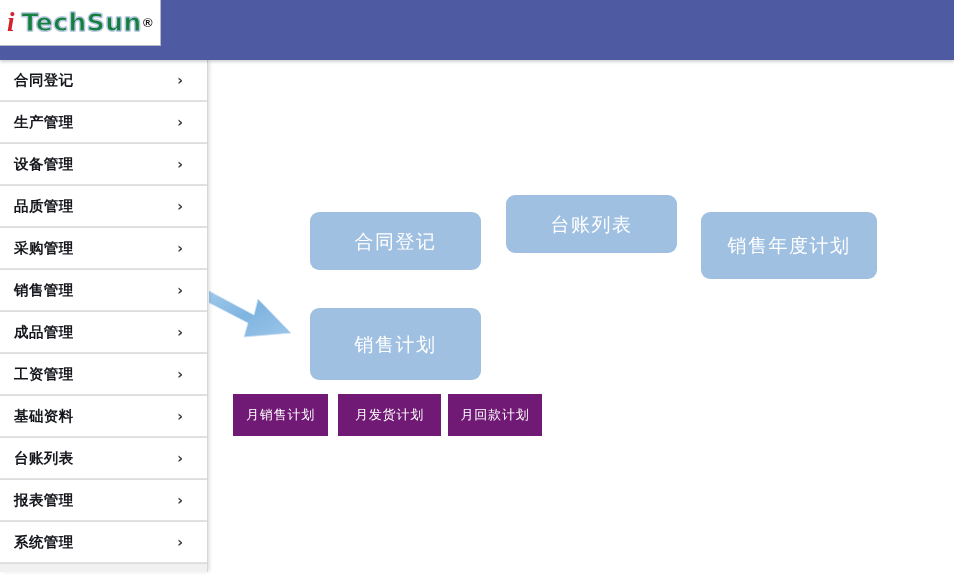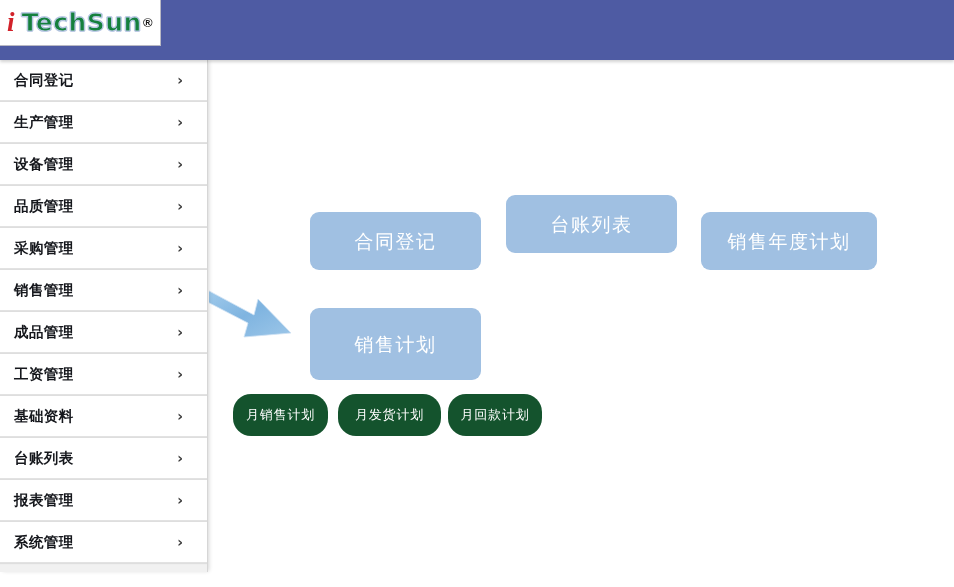--- a/index.html
+++ b/index.html
@@ -144,24 +144,24 @@
     line-height: 1.18;
     padding: 2px 12px;
     font-family: "DejaVu Sans", "Liberation Sans", sans-serif;
   }
   .node.light {
     background: #a0c0e2;
     font-size: 19px;
     letter-spacing: 1.5px;
   }
   .node.dark {
-    background: #14532d;
+    background: #701a75;
     font-size: 13px;
     letter-spacing: 0.8px;
-    border-radius: 18px;
+    border-radius: 0;
   }
 
   
   .arrow-diag {
     position: absolute;
     left: -13px;
     top: 219px;
     width: 100px;
     height: 70px;
     pointer-events: none;
@@ -266,21 +266,21 @@
           <stop offset="100%" stop-color="#5d96c6"></stop>
         </linearGradient>
       </defs>
       <path d="M25,2 L4,26 L4,44 L25,20 Z" fill="url(#gupL)"></path>
       <path d="M25,2 L46,26 L46,44 L25,20 Z" fill="url(#gupR)"></path>
     </svg>
 
     <div id="node-layer">
         <div class="node light" style="left: 101px; top: 152px; width: 171px; height: 58px;">合同登记</div>
         <div class="node light" style="left: 297px; top: 135px; width: 171px; height: 58px;">台账列表</div>
-        <div class="node light" style="left: 492px; top: 152px; width: 176px; height: 58px;">销售年度计划</div>
+        <div class="node light" style="left: 492px; top: 152px; width: 176px; height: 67px;">销售年度计划</div>
         <div class="node light" style="left: 101px; top: 248px; width: 171px; height: 72px;">销售计划</div>
         <div class="node dark" style="left: 24px; top: 334px; width: 95px; height: 42px;">月销售计划</div>
         <div class="node dark" style="left: 129px; top: 334px; width: 103px; height: 42px;">月发货计划</div>
         <div class="node dark" style="left: 239px; top: 334px; width: 94px; height: 42px;">月回款计划</div>
       </div>
   </main>
 
 </div>
 
 </body></html>

